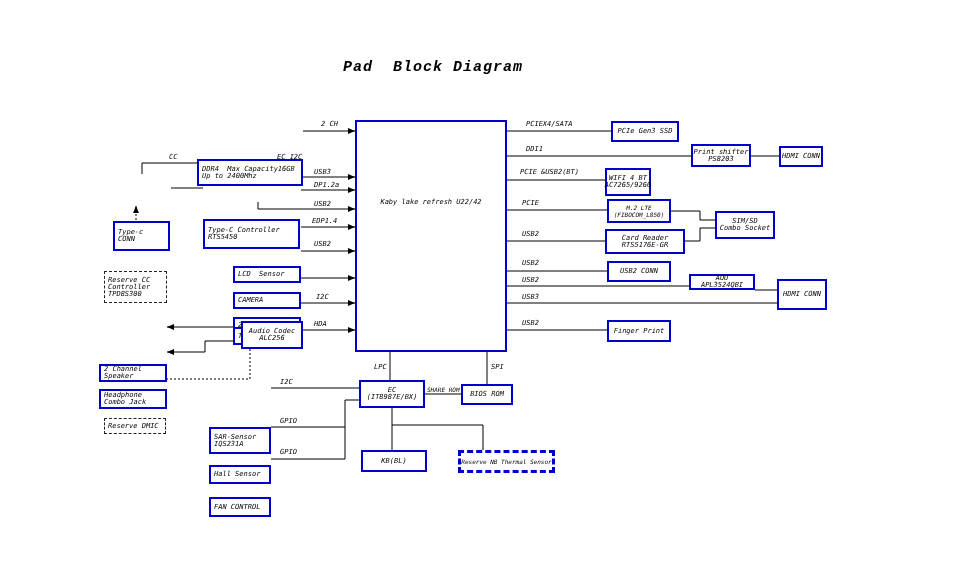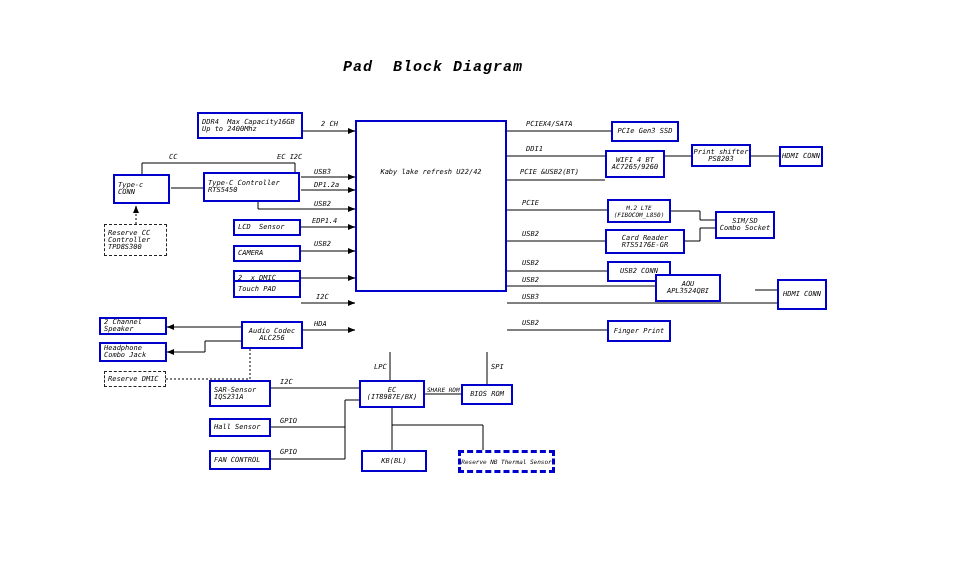--- a/index.html
+++ b/index.html
@@ -3,21 +3,21 @@
 <meta charset="utf-8">
 <style>
   html,body{margin:0;padding:0;background:#fff;}
   #canvas{position:relative;width:976px;height:576px;background:var(--background,#ffffff);
           font-family:"DejaVu Sans Mono",monospace;color:var(--text,#000000);overflow:hidden;font-style:italic;}
   #title{position:absolute;left:343px;top:59px;font-family:"Liberation Mono","DejaVu Sans Mono",monospace;
          font-weight:bold;font-size:15px;letter-spacing:1px;white-space:pre;z-index:4;}
   .node{position:absolute;border:2px solid var(--box_border,#0000cc);background:#fff;
         display:flex;align-items:center;justify-content:center;box-sizing:border-box;z-index:2;}
   .node span{display:block;font-size:7px;line-height:7px;white-space:pre;text-align:center;}
-  .node.al{justify-content:flex-start;}
+  .node.al{justify-content:flex-start;margin-top:47px;}
   .node.al span{text-align:left;padding-left:3px;}
   .node.dotted{border:1px dashed #222;}
   .node.thermal{border:3px dashed var(--box_border,#0000cc);}
   .node.small span{font-size:6px;line-height:7px;}
   .bus{position:absolute;font-size:7px;line-height:8px;white-space:pre;z-index:3;}
   .bus.tiny{font-size:6px;}
   #wires{position:absolute;left:0;top:0;z-index:1;}
 </style>
 </head>
 <body>
@@ -119,21 +119,21 @@
   <div class="node al" style="left:209px;top:380px;width:62px;height:27px">
       <span>SAR-Sensor
 IQS231A</span>
     </div>
   <div class="node al" style="left:209px;top:418px;width:62px;height:19px">
       <span>Hall Sensor</span>
     </div>
   <div class="node al" style="left:209px;top:450px;width:62px;height:20px">
       <span>FAN CONTROL</span>
     </div>
-  <div class="node" style="left:355px;top:120px;width:152px;height:172px;padding-bottom:68px">
+  <div class="node" style="left:355px;top:120px;width:152px;height:232px;padding-bottom:68px">
       <span>Kaby lake refresh U22/42</span>
     </div>
   <div class="node" style="left:359px;top:380px;width:66px;height:28px">
       <span>EC
 (IT8987E/BX)</span>
     </div>
   <div class="node" style="left:461px;top:384px;width:52px;height:21px">
       <span>BIOS ROM</span>
     </div>
   <div class="node" style="left:361px;top:450px;width:66px;height:22px">
@@ -145,40 +145,40 @@
   <div class="node" style="left:611px;top:121px;width:68px;height:21px">
       <span>PCIe Gen3 SSD</span>
     </div>
   <div class="node" style="left:691px;top:144px;width:60px;height:23px">
       <span>Print shifter
 PS8203</span>
     </div>
   <div class="node" style="left:779px;top:146px;width:44px;height:21px">
       <span>HDMI CONN</span>
     </div>
-  <div class="node" style="left:605px;top:150px;width:60px;height:28px">
+  <div class="node" style="left:605px;top:168px;width:46px;height:28px">
       <span>WIFI 4 BT
 AC7265/9260</span>
     </div>
   <div class="node small" style="left:607px;top:199px;width:64px;height:24px">
       <span>M.2 LTE
 (FIBOCOM_L850)</span>
     </div>
   <div class="node" style="left:715px;top:211px;width:60px;height:28px">
       <span>SIM/SD
 Combo Socket</span>
     </div>
   <div class="node" style="left:605px;top:229px;width:80px;height:25px">
       <span>Card Reader
 RTS5176E-GR</span>
     </div>
   <div class="node" style="left:607px;top:261px;width:64px;height:21px">
       <span>USB2 CONN</span>
     </div>
-  <div class="node" style="left:655px;top:274px;width:66px;height:28px">
+  <div class="node" style="left:689px;top:274px;width:66px;height:16px">
       <span>AOU
 APL3524QBI</span>
     </div>
   <div class="node" style="left:777px;top:279px;width:50px;height:31px">
       <span>HDMI CONN</span>
     </div>
   <div class="node" style="left:607px;top:320px;width:64px;height:22px">
       <span>Finger Print</span>
     </div>
 

